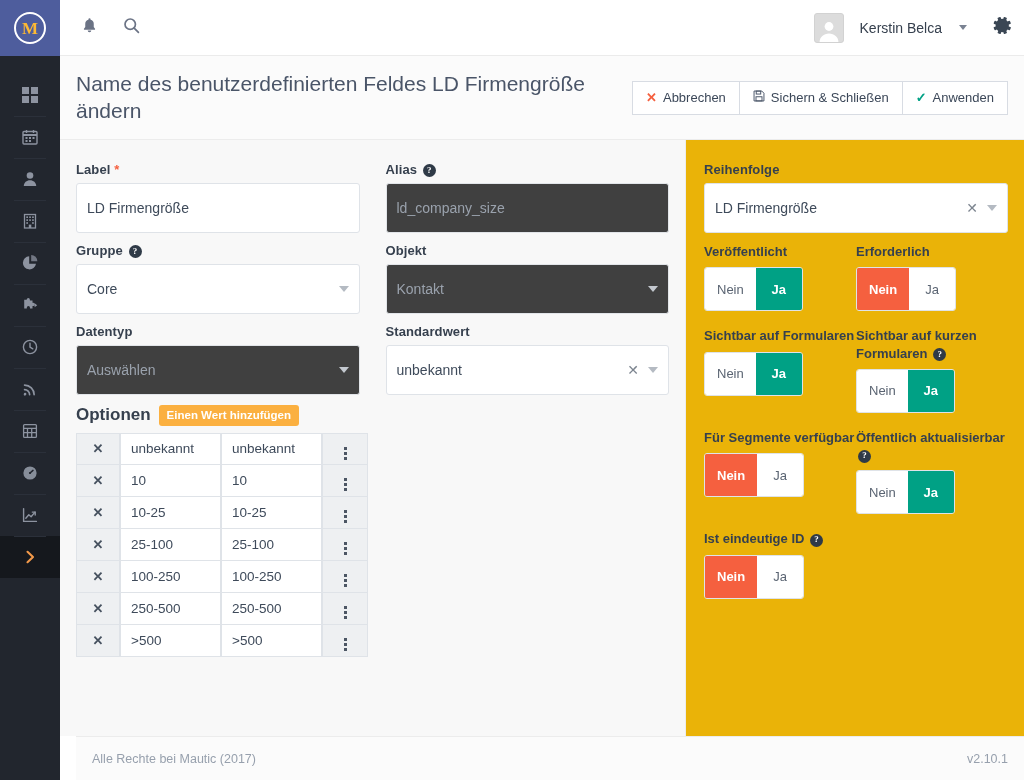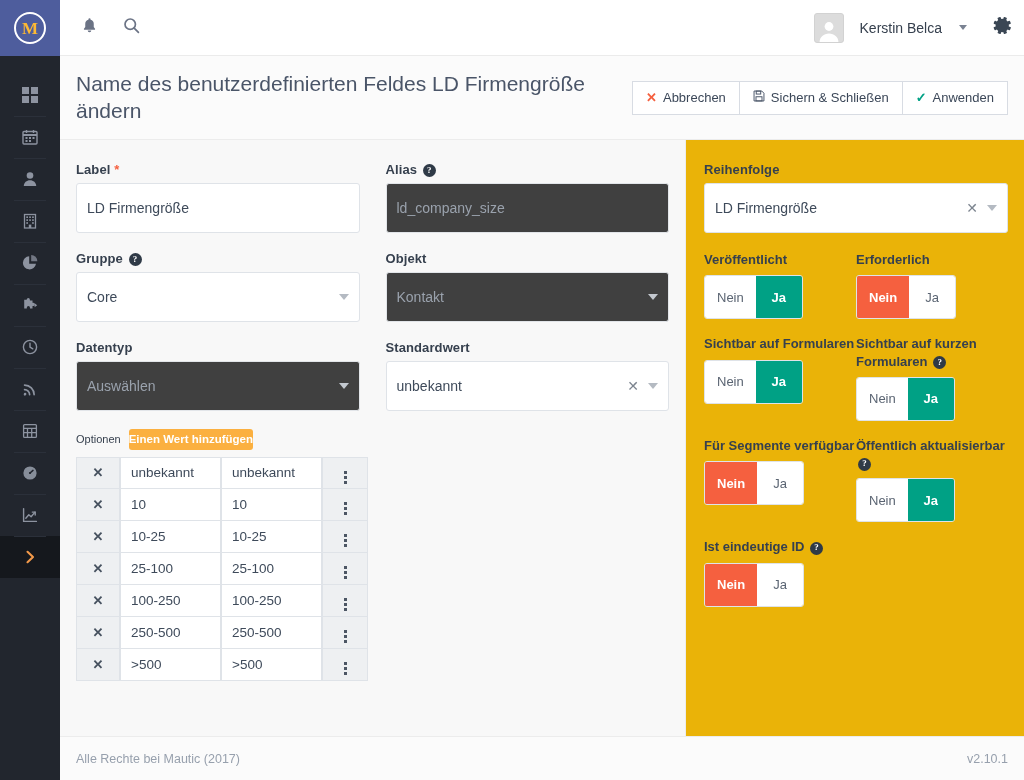--- a/index.html
+++ b/index.html
@@ -100,21 +100,21 @@
   #left-panel {
     width: 642px; background: #f8f8f8; border-right: 1px solid #ededed;
     padding: 22px 16px 0 16px; overflow: hidden;
   }
   #right-panel {
     flex: 1; background: #eab308; padding: 22px 16px 0 18px;
   }
 
   
   .row2 { display: flex; gap: 26px; }
-  .fgroup { margin-bottom: 18px; }
+  .fgroup { margin-bottom: 10px; }
   .col { width: 292px; }
   label.flabel {
     display: block; font-size: 13px; font-weight: bold; color: #36404e;
     margin-bottom: 6px; letter-spacing: .1px;
   }
   .req { color: #f5603f; font-weight: bold; }
   .help {
     display: inline-flex; width: 13px; height: 13px; border-radius: 50%;
     background: #2f3a47; color: #fff; font-size: 9px; font-weight: bold;
     align-items: center; justify-content: center; vertical-align: 1px;
@@ -134,24 +134,24 @@
     width: 0; height: 0; border-left: 5px solid transparent;
     border-right: 5px solid transparent; border-top: 6px solid #b4bac2;
     cursor: pointer;
   }
   .ctrl.disabled .tri { border-top-color: #c3c8cf; }
 
   
   #options-head {
     display: flex; align-items: center; gap: 8px; margin-bottom: 7px;
   }
-  #options-label { font-size: 11px; font-weight: normal; color: #36404e; }
+  #options-label { font-size: 17px; font-weight: bold; color: #36404e; }
   #add-value-badge {
     background: #fbb040; color: #ffffff; font-size: 11.5px; font-weight: bold;
-    padding: 4px 0; border-radius: 3px; cursor: pointer; line-height: 1.1;
+    padding: 4px 8px; border-radius: 3px; cursor: pointer; line-height: 1.1;
   }
   #opt-table { border-collapse: separate; border-spacing: 0; }
   #opt-table td {
     border: 1px solid #dfe3e8; height: 32px; font-size: 13.5px;
     color: #3e4a5a; padding: 0 10px; background: #fff;
   }
   #opt-table tr + tr td { border-top: none; }
   #opt-table td.c-del, #opt-table td.c-drag {
     background: #eef0f2; text-align: center; padding: 0; width: 44px;
     cursor: pointer; color: #46515f;
@@ -179,21 +179,21 @@
   .toggle span {
     display: flex; align-items: center; justify-content: center;
     min-width: 46px; padding: 0 12px; font-size: 13px;
     color: #5a6472; background: #fff; cursor: pointer; font-weight: normal;
   }
   .toggle span.on-yes { background: #00a185; color: #fff; font-weight: bold; }
   .toggle span.on-no  { background: #f5603f; color: #fff; font-weight: bold; }
 
   
   #footer {
-    position: absolute; left: 60px; right: 0; bottom: 0; height: 44px;
+    position: absolute; left: 76px; right: 0; bottom: 0; height: 44px;
     background: #fbfbfb; border-top: 1px solid #ececec;
     display: flex; align-items: center; padding: 0 16px;
     font-size: 12.5px; color: #97a0ad;
     font-family: "Liberation Sans", sans-serif;
   }
   #footer-version { margin-left: auto; }
 </style>
 </head>
 <body>
 

